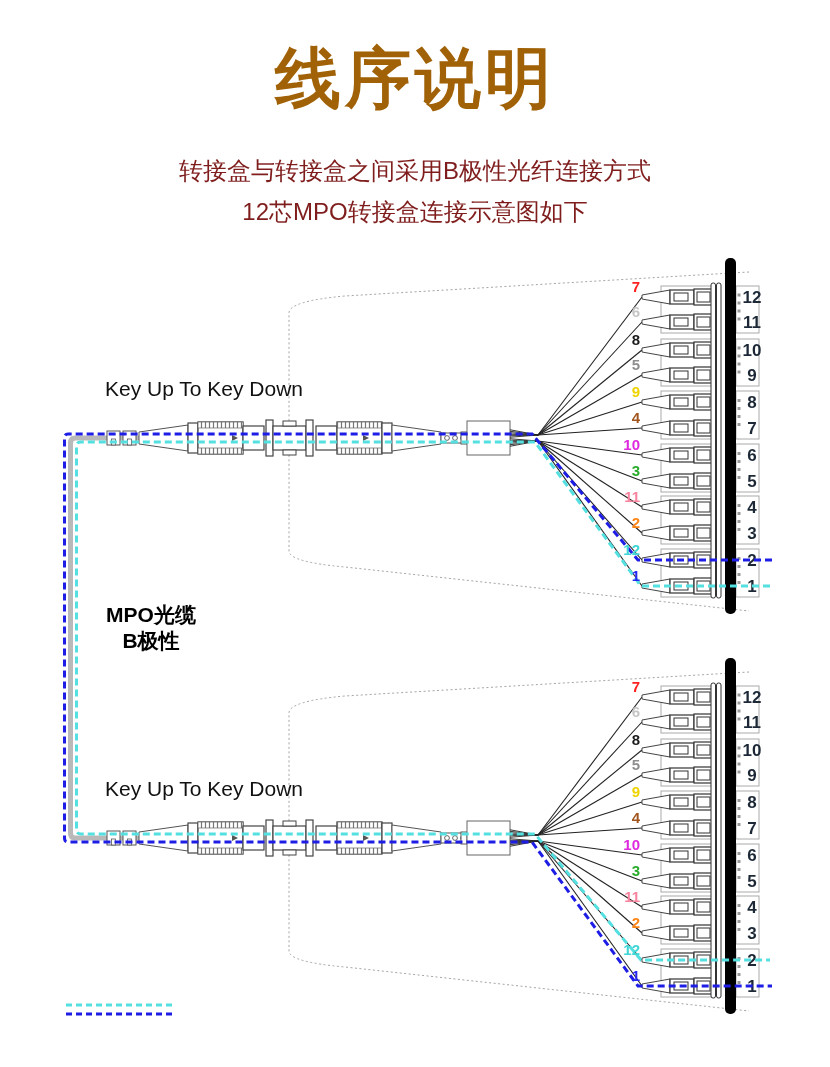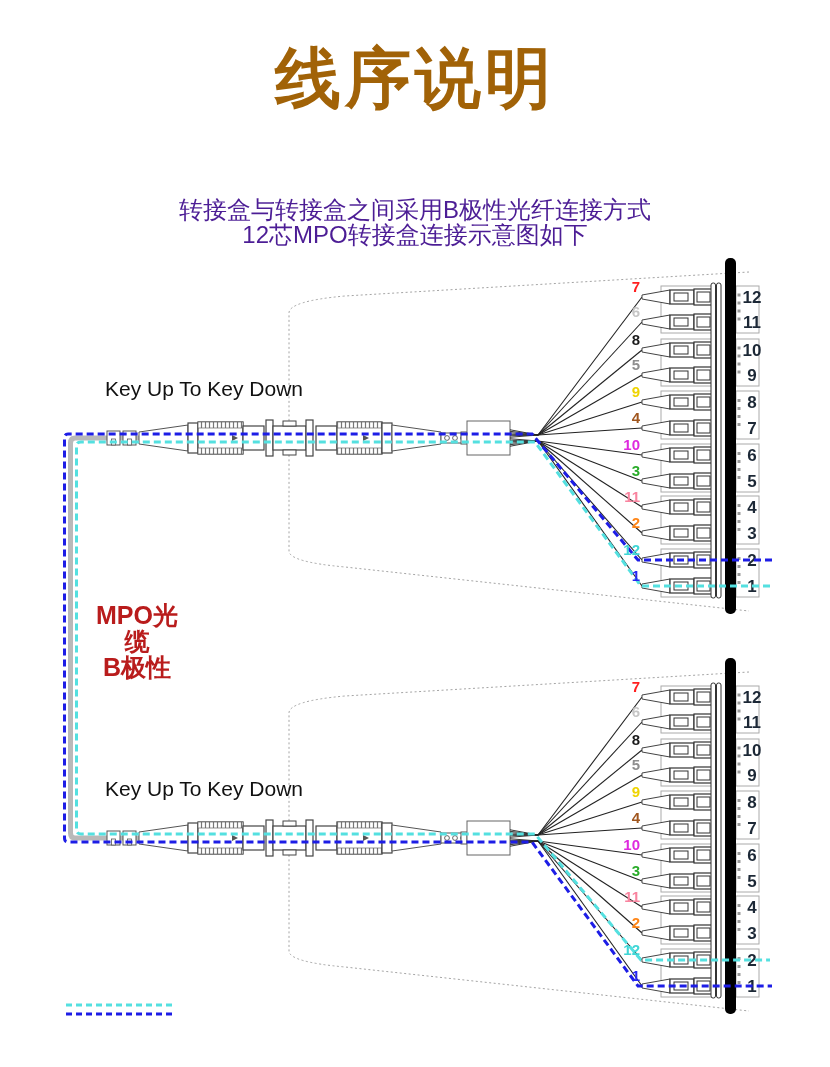--- a/index.html
+++ b/index.html
@@ -1,29 +1,29 @@
 <!DOCTYPE html>
 <html><head>
 <meta charset="utf-8">
 <style>
   html,body{margin:0;padding:0;background:#fff;}
   .page{position:relative;width:830px;height:1067px;background:#fff;overflow:hidden;
         font-family:"Liberation Sans",sans-serif;}
   .title{position:absolute;left:0;right:0;top:34px;text-align:center;
          font-size:66px;font-weight:900;letter-spacing:4px;color:#a16207;}
   .subtitle{position:absolute;left:0;right:0;text-align:center;
-            font-size:24px;font-weight:500;color:#4c1d95;margin-top:39px;}
+            font-size:24px;font-weight:500;color:#7f1d1d;}
   .subtitle.s1{top:155px;}
-  .subtitle.s2{top:180px;}
+  .subtitle.s2{top:196px;}
   .key-label{position:absolute;left:105px;width:226px;text-align:left;
              font-size:21px;font-weight:400;color:#111;}
   .key-label.k-top{top:377px;}
   .key-label.k-bottom{top:777px;}
-  .cable-label{position:absolute;left:85px;top:602px;width:104px;text-align:center;
-               font-size:25px;font-weight:bold;color:#b91c1c;line-height:26px;}
+  .cable-label{position:absolute;left:99px;top:602px;width:104px;text-align:center;
+               font-size:21px;font-weight:bold;color:#000000;line-height:26px;}
   .legend-label{position:absolute;left:177px;top:998px;font-size:23px;
                 font-weight:500;color:#111;}
   svg{position:absolute;left:0;top:0;}
   text{font-family:"Liberation Sans",sans-serif;}
 </style>
 </head>
 <body>
 
 <div class="page">
   <svg id="diagram-svg" width="830" height="1067" viewBox="0 0 830 1067">

